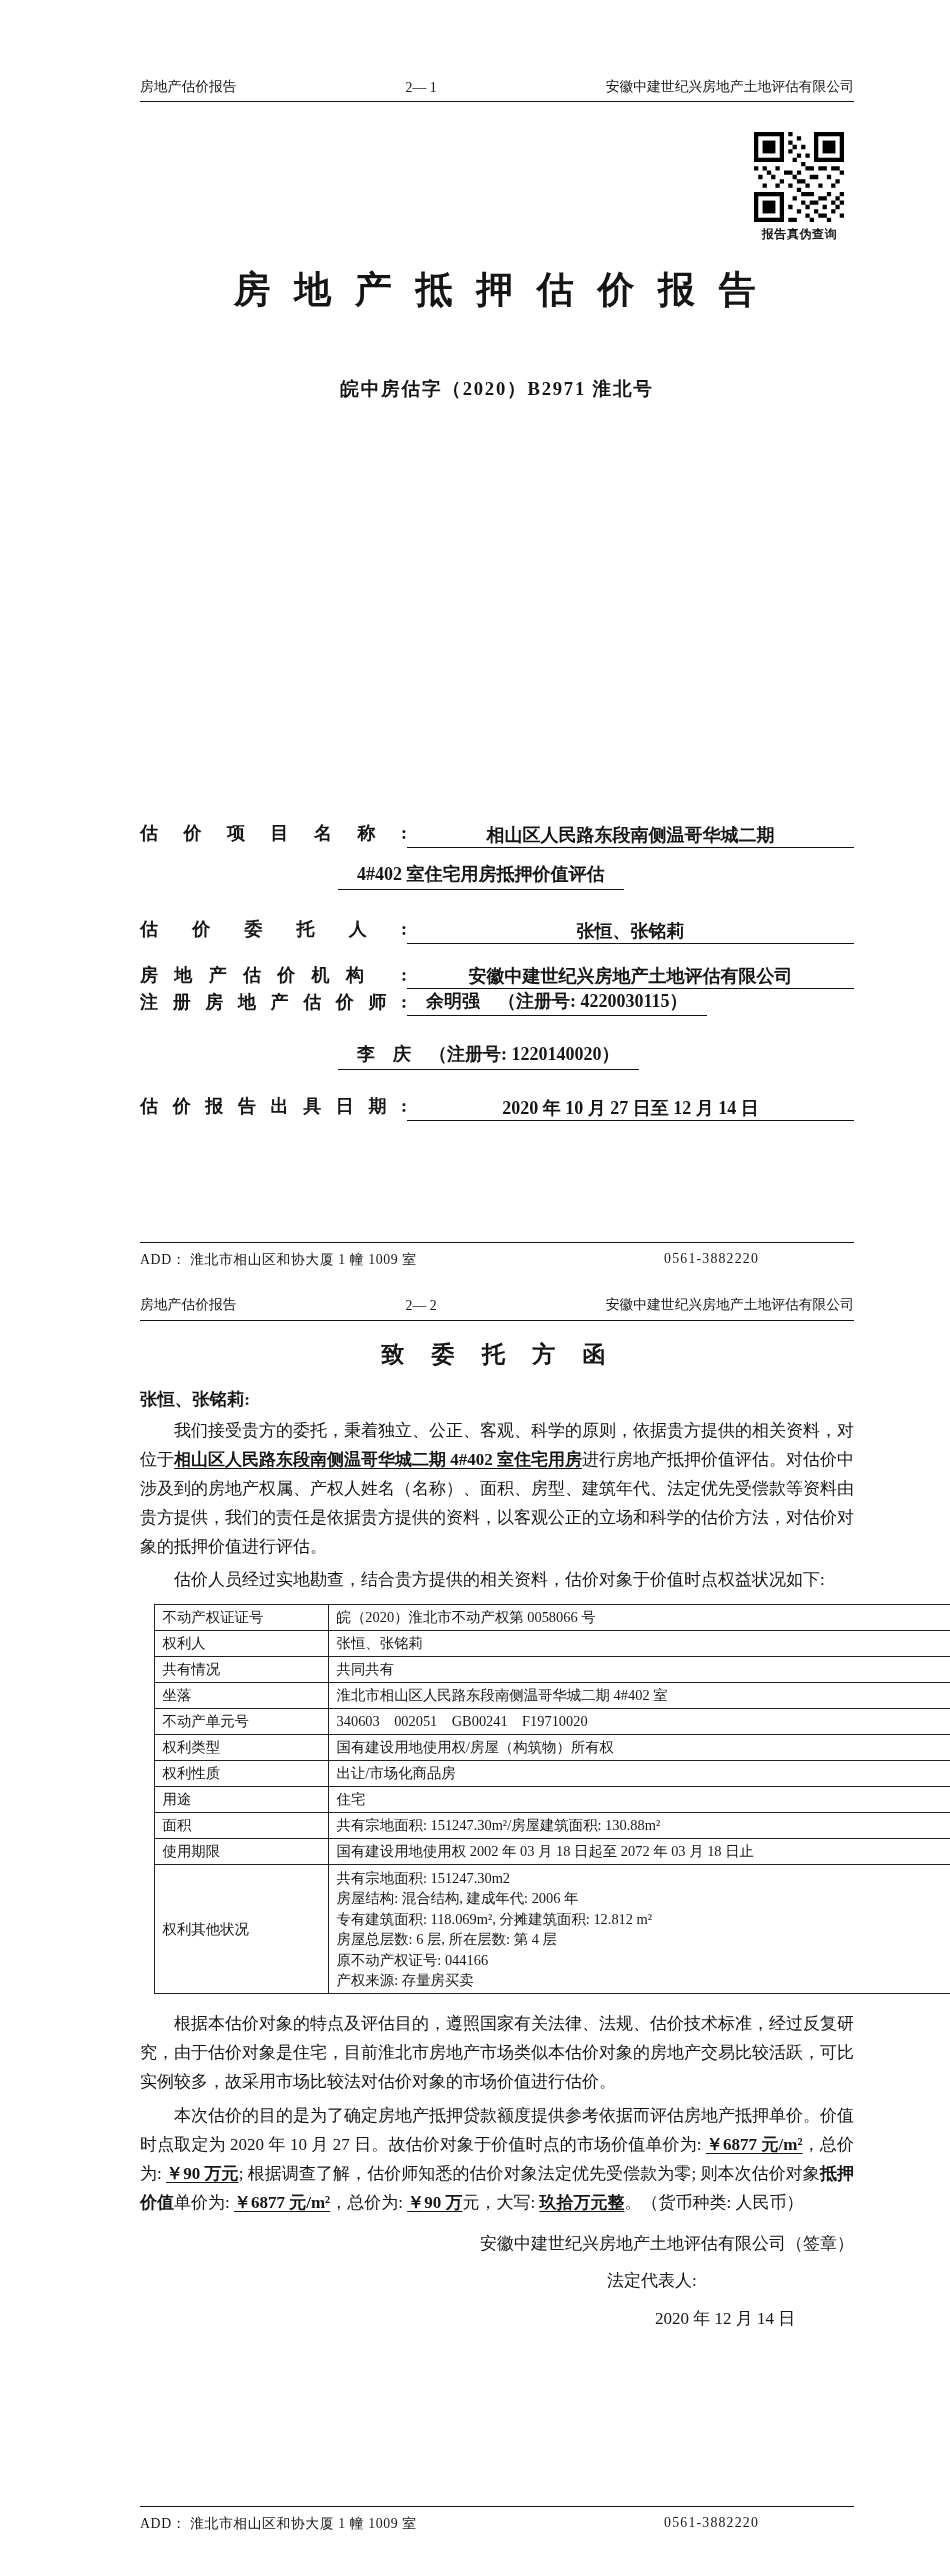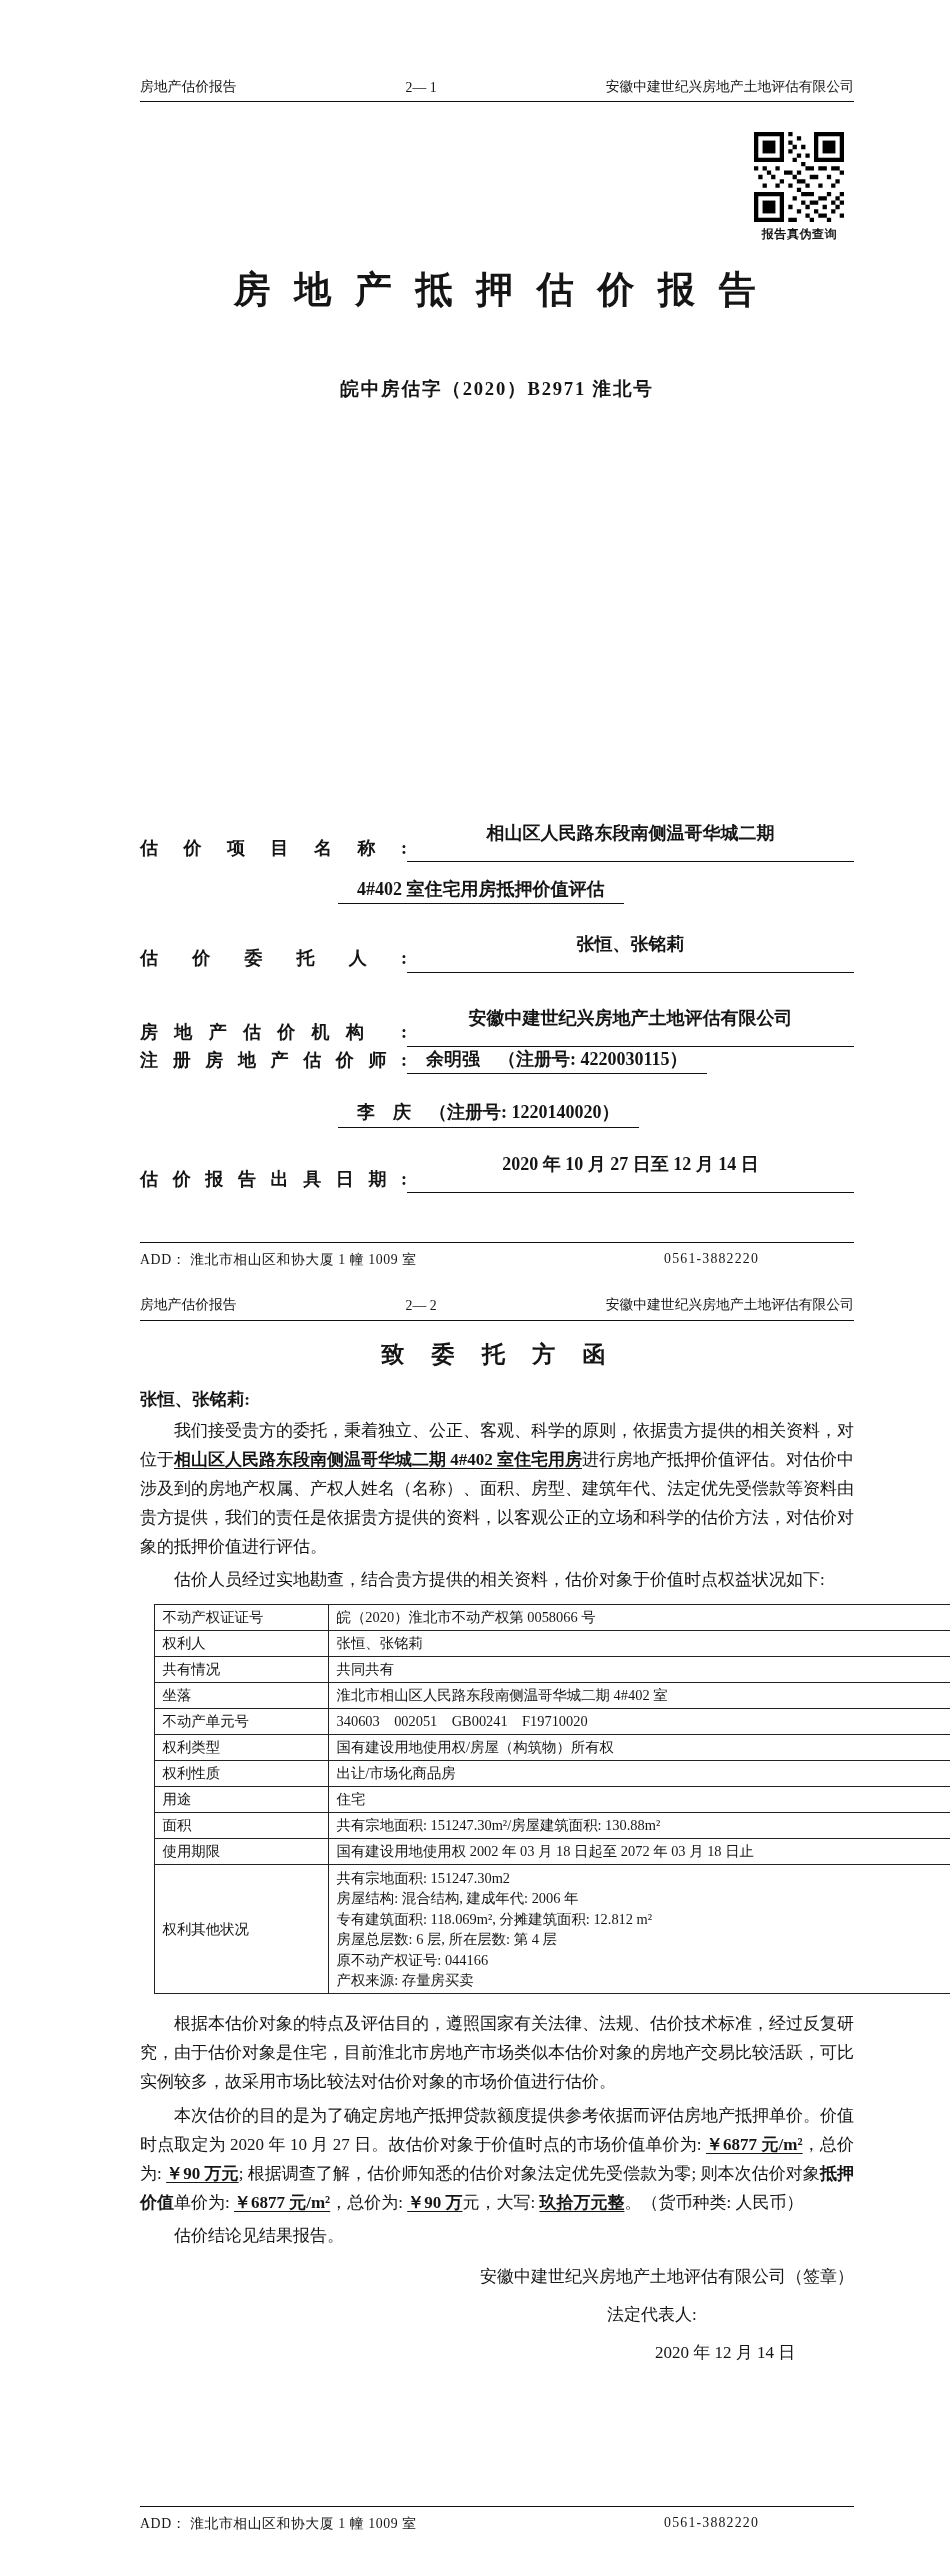--- a/index.html
+++ b/index.html
@@ -51,28 +51,28 @@
   }
   .fields { margin-top:419px; font-size:18px; font-weight:bold; }
   .frow { display:flex; align-items:flex-end; }
   .flabel {
     flex:0 0 267px; width:267px;
     text-align:justify; text-align-last:justify;
     padding-bottom:2.4px; white-space:normal;
   }
   .fvalue-line {
     flex:1 1 auto; text-align:center;
-    border-bottom:1.2px solid #111; padding-bottom:16px;
+    border-bottom:1.2px solid #111; padding-bottom:0;
   }
   .fvalue-inline {
     display:inline-block; border-bottom:1.2px solid #111;
     padding:0 19px 2.4px 19px;
   }
   .findent { margin-left:198px; }
-  .mb24{margin-bottom:14.4px}.mb46{margin-bottom:27.6px}.mb32{margin-bottom:33px}
+  .mb24{margin-bottom:14.4px}.mb46{margin-bottom:27.6px}.mb32{margin-bottom:19px}
   .mb35{}.mb43{margin-bottom:26px}.mb41{margin-bottom:24.6px}
 
   
   .letter-title {
     margin-top:18px; text-align:center;
     font-size:23px; font-weight:bold; letter-spacing:7.2px; word-spacing:7.2px;
   }
   .salutation { margin-top:17px; font-size:17.4px; font-weight:bold;font-family:Liberation Serif, serif; }
   .para {
     font-size:17px; line-height:29px; text-indent:34px;
@@ -245,21 +245,20 @@
             <div class="vline">产权来源: 存量房买卖</div>
           </td>
         </tr>
       </tbody>
     </table>
 
     <p class="para" style="margin-top:14.4px">根据本估价对象的特点及评估目的，遵照国家有关法律、法规、估价技术标准，经过反复研究，由于估价对象是住宅，目前淮北市房地产市场类似本估价对象的房地产交易比较活跃，可比实例较多，故采用市场比较法对估价对象的市场价值进行估价。</p>
 
     <p class="para"><span>本次估价的目的是为了确定房地产抵押贷款额度提供参考依据而评估房地产抵押单价。价值时点取定为 2020 年 10 月 27 日。故估价对象于价值时点的市场价值单价为: </span><span class="bold-u">￥6877 元/m²</span><span>，总价为: </span><span class="bold-u">￥90 万元</span><span>; 根据调查了解，估价师知悉的估价对象法定优先受偿款为零; 则本次估价对象</span><span class="bold">抵押价值</span><span>单价为: </span><span class="bold-u">￥6877 元/m²</span><span>，总价为: </span><span class="bold-u">￥90 万</span><span>元，大写: </span><span class="bold-u">玖拾万元整</span><span>。（货币种类: 人民币）</span></p>
 
-    <p class="para">估价结论见结果报告。</p>
 
     <div class="closing">
       <div class="company">安徽中建世纪兴房地产土地评估有限公司（签章）</div>
       <div class="rep">法定代表人:</div>
       <div class="cdate">2020 年 12 月 14 日</div>
     </div>
 
   </div>
 
   <div class="pfooter">

